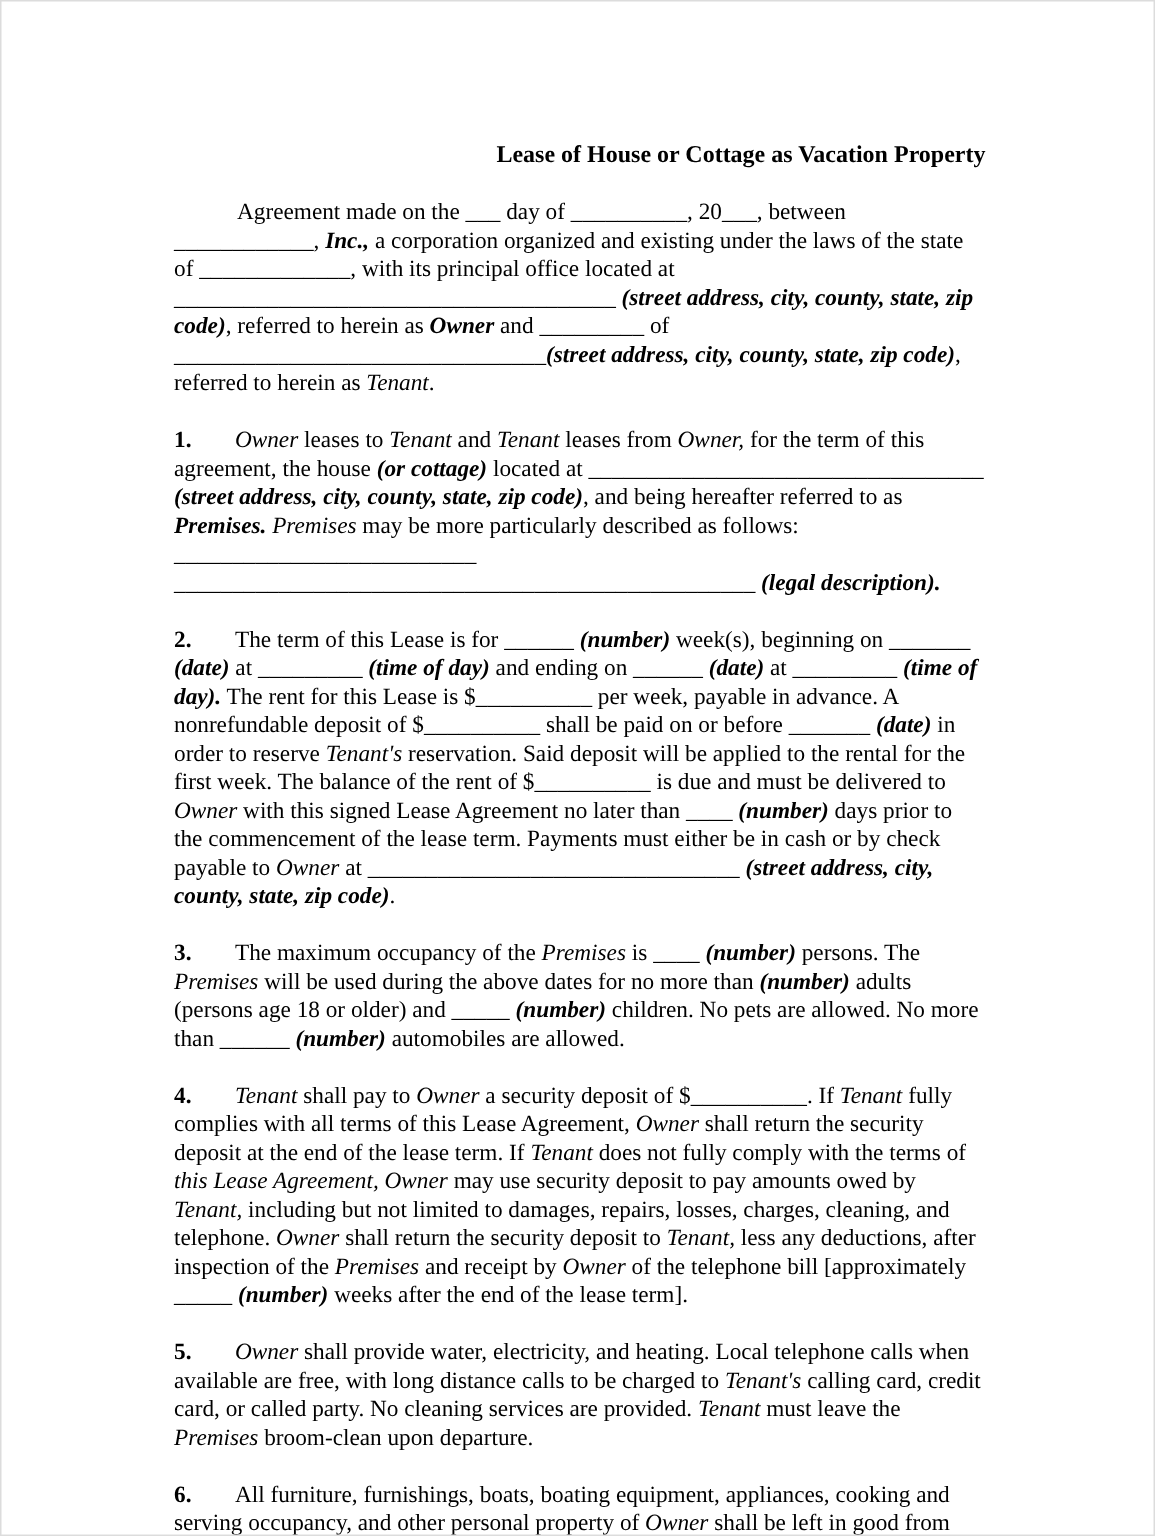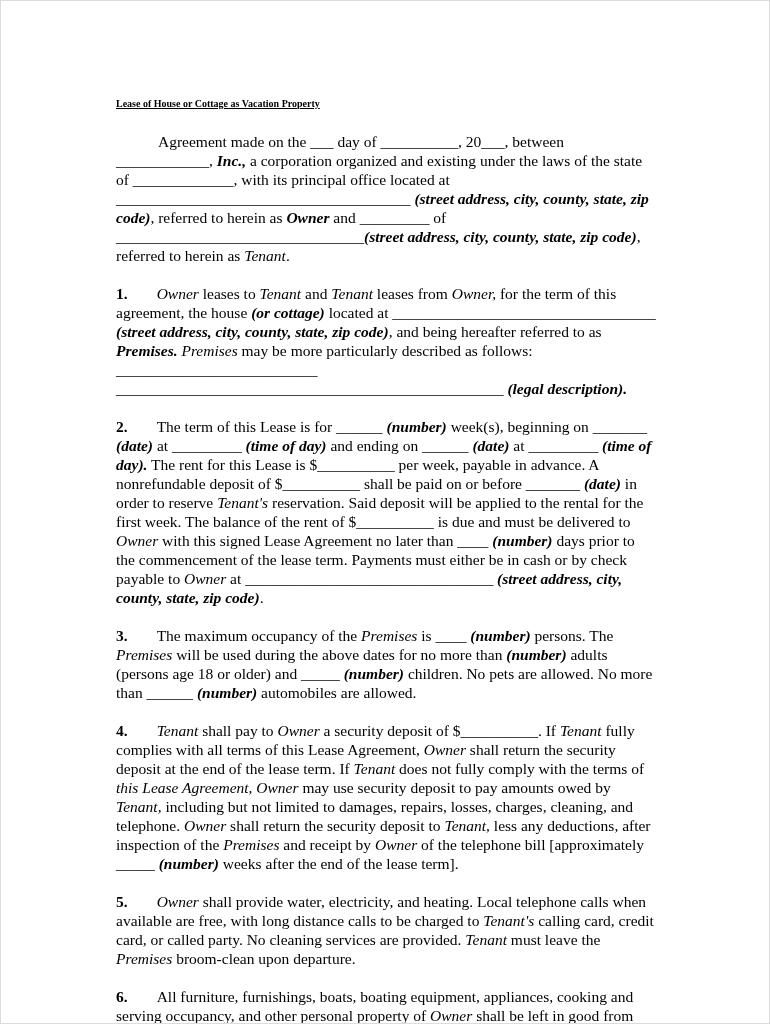--- a/index.html
+++ b/index.html
@@ -13,24 +13,23 @@
     border:1px solid #dcdcdc;
     padding:93px 112px 0 115px;
     font-family:"Liberation Serif","DejaVu Serif",serif;
     font-size:15.5px;
     line-height:19px;
     color:#000000;
     overflow:hidden;
   }
   .title{
     margin:0;
-    font-size:10px;
+    font-size:16px;
     font-weight:bold;
-    text-decoration:underline;
-    text-align:left;
+    text-align:right;
     line-height:19px;
   }
   p.doc-par{
     margin:19px 0 0 0;
     text-align:left;
   }
   p.doc-par.indent{ text-indent:42px; }
   .b{font-weight:bold;}
   .i{font-style:italic;}
   .bi{font-weight:bold;font-style:italic;}

